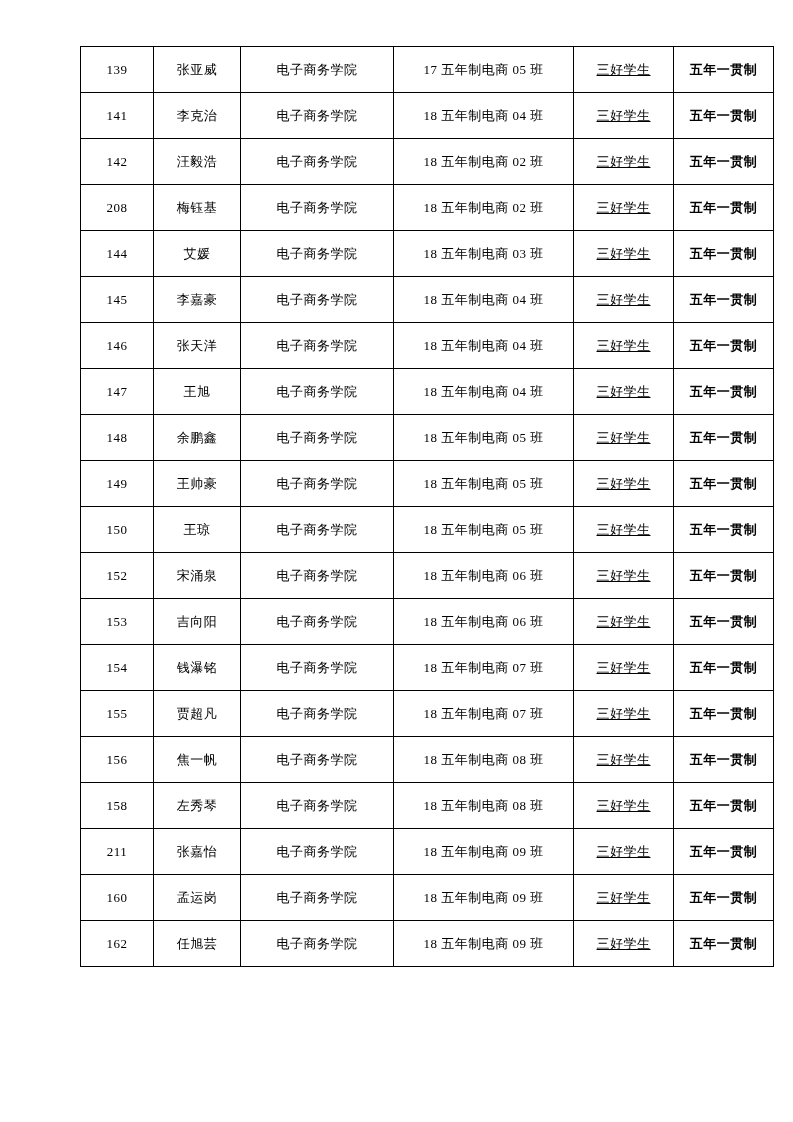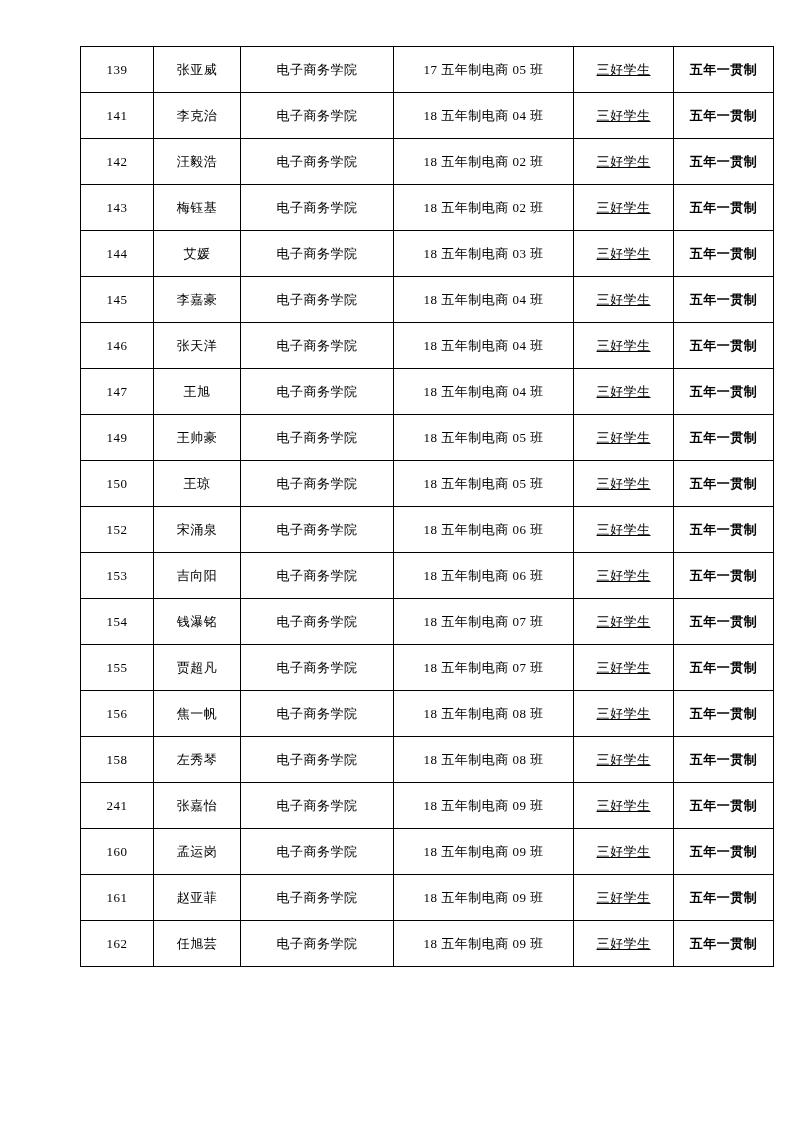--- a/index.html
+++ b/index.html
@@ -67,21 +67,21 @@
         </tr>
         <tr>
           <td class="col-index">142</td>
           <td class="col-name">汪毅浩</td>
           <td class="col-dept">电子商务学院</td>
           <td class="col-class">18 五年制电商 02 班</td>
           <td class="col-honor">三好学生</td>
           <td class="col-system">五年一贯制</td>
         </tr>
         <tr>
-          <td class="col-index">143</td>
+          <td class="col-index">208</td>
           <td class="col-name">梅钰基</td>
           <td class="col-dept">电子商务学院</td>
           <td class="col-class">18 五年制电商 02 班</td>
           <td class="col-honor">三好学生</td>
           <td class="col-system">五年一贯制</td>
         </tr>
         <tr>
           <td class="col-index">144</td>
           <td class="col-name">艾媛</td>
           <td class="col-dept">电子商务学院</td>
@@ -107,20 +107,28 @@
         </tr>
         <tr>
           <td class="col-index">147</td>
           <td class="col-name">王旭</td>
           <td class="col-dept">电子商务学院</td>
           <td class="col-class">18 五年制电商 04 班</td>
           <td class="col-honor">三好学生</td>
           <td class="col-system">五年一贯制</td>
         </tr>
         <tr>
+          <td class="col-index">148</td>
+          <td class="col-name">余鹏鑫</td>
+          <td class="col-dept">电子商务学院</td>
+          <td class="col-class">18 五年制电商 05 班</td>
+          <td class="col-honor">三好学生</td>
+          <td class="col-system">五年一贯制</td>
+        </tr>
+        <tr>
           <td class="col-index">149</td>
           <td class="col-name">王帅豪</td>
           <td class="col-dept">电子商务学院</td>
           <td class="col-class">18 五年制电商 05 班</td>
           <td class="col-honor">三好学生</td>
           <td class="col-system">五年一贯制</td>
         </tr>
         <tr>
           <td class="col-index">150</td>
           <td class="col-name">王琼</td>
@@ -171,38 +179,30 @@
         </tr>
         <tr>
           <td class="col-index">158</td>
           <td class="col-name">左秀琴</td>
           <td class="col-dept">电子商务学院</td>
           <td class="col-class">18 五年制电商 08 班</td>
           <td class="col-honor">三好学生</td>
           <td class="col-system">五年一贯制</td>
         </tr>
         <tr>
-          <td class="col-index">241</td>
+          <td class="col-index">211</td>
           <td class="col-name">张嘉怡</td>
           <td class="col-dept">电子商务学院</td>
           <td class="col-class">18 五年制电商 09 班</td>
           <td class="col-honor">三好学生</td>
           <td class="col-system">五年一贯制</td>
         </tr>
         <tr>
           <td class="col-index">160</td>
           <td class="col-name">孟运岗</td>
-          <td class="col-dept">电子商务学院</td>
-          <td class="col-class">18 五年制电商 09 班</td>
-          <td class="col-honor">三好学生</td>
-          <td class="col-system">五年一贯制</td>
-        </tr>
-        <tr>
-          <td class="col-index">161</td>
-          <td class="col-name">赵亚菲</td>
           <td class="col-dept">电子商务学院</td>
           <td class="col-class">18 五年制电商 09 班</td>
           <td class="col-honor">三好学生</td>
           <td class="col-system">五年一贯制</td>
         </tr>
         <tr>
           <td class="col-index">162</td>
           <td class="col-name">任旭芸</td>
           <td class="col-dept">电子商务学院</td>
           <td class="col-class">18 五年制电商 09 班</td>

